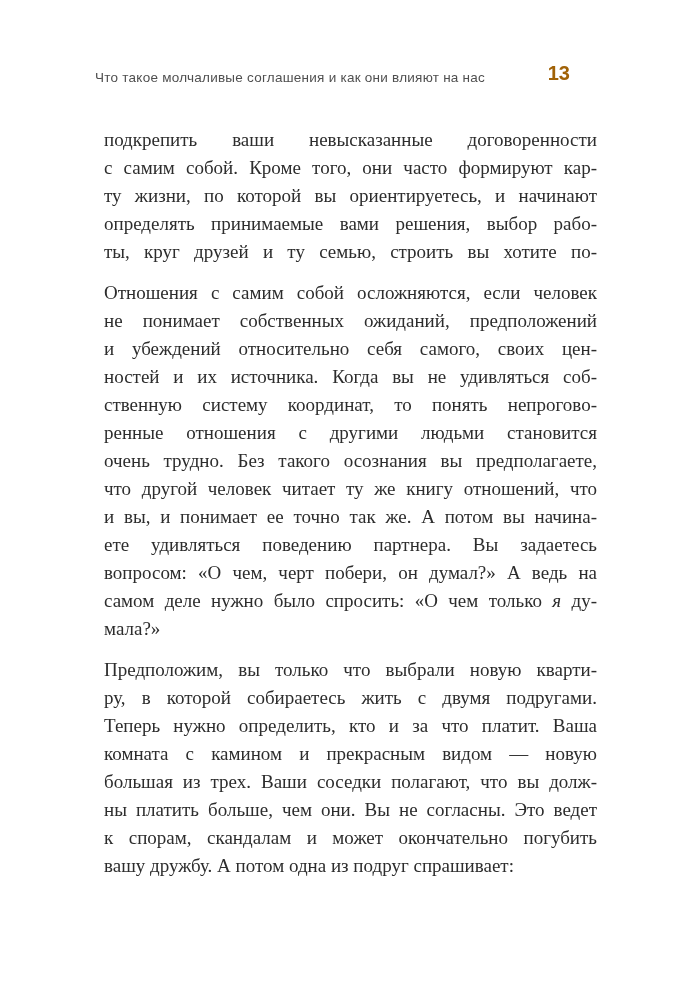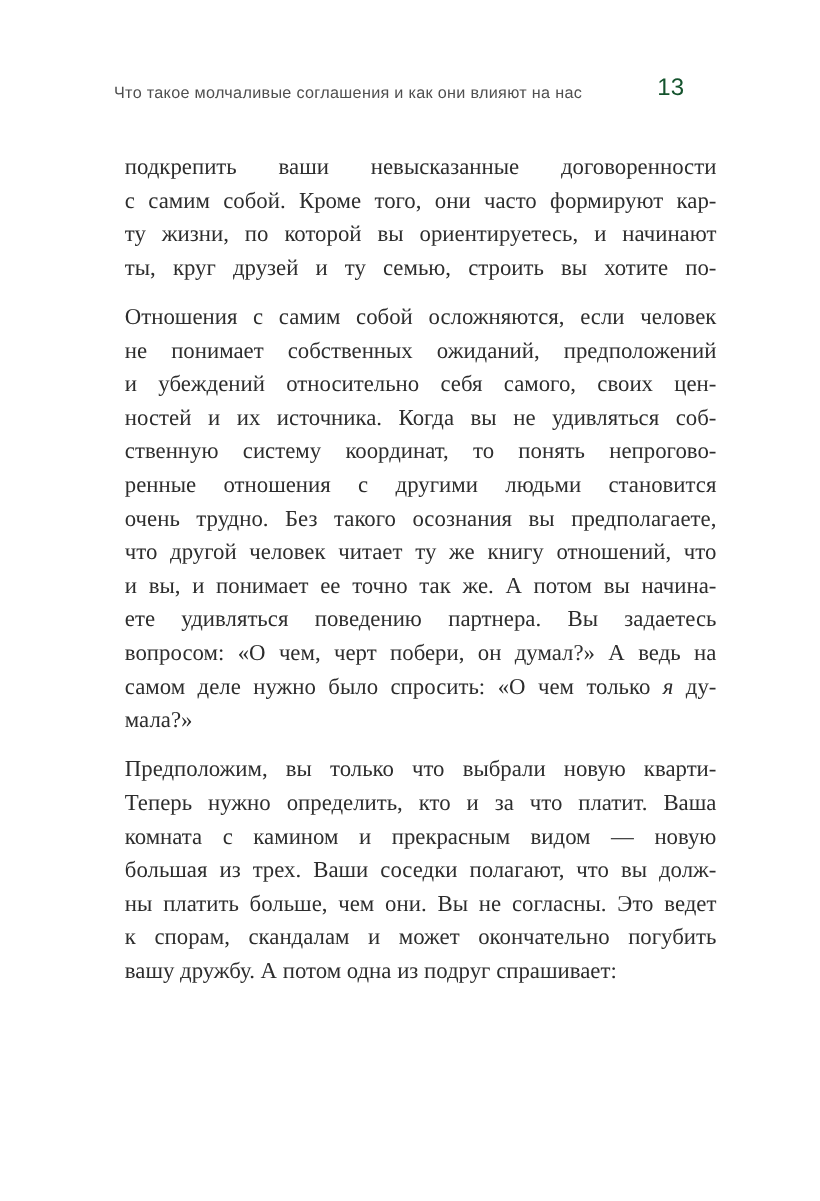--- a/index.html
+++ b/index.html
@@ -26,22 +26,22 @@
   }
   .running-title {
     font-family: "Liberation Sans", sans-serif;
     font-size: 13.5px;
     letter-spacing: 0.25px;
     color: #4f4f4f;
   }
   .page-number {
     font-family: "Liberation Sans", sans-serif;
     font-size: 20px;
-    font-weight: 400;
-    color: #14532d;
+    font-weight: 700;
+    color: #a16207;
   }
   .body-text {
     position: absolute;
     left: 92px;
     top: 126px;
     width: 505px;
     font-size: 19px;
     line-height: 28px;
     color: #2d2d2d;
   }
@@ -65,39 +65,41 @@
 <div class="page">
   <div class="header">
     <span class="running-title">Что такое молчаливые соглашения и как они влияют на нас</span>
     <span class="page-number">13</span>
   </div>
   <div class="body-text" id="body-text">
       <div class="paragraph">
         <div class="line"><span>подкрепить ваши невысказанные договоренности</span></div>
         <div class="line"><span>с самим собой. Кроме того, они часто формируют кар-</span></div>
         <div class="line"><span>ту жизни, по которой вы ориентируетесь, и начинают</span></div>
+        <div class="line"><span>определять принимаемые вами решения, выбор рабо-</span></div>
         <div class="line"><span>ты, круг друзей и ту семью, строить вы хотите по-</span></div>
       </div>
       <div class="paragraph">
         <div class="line"><span>Отношения с самим собой осложняются, если человек</span></div>
         <div class="line"><span>не понимает собственных ожиданий, предположений</span></div>
         <div class="line"><span>и убеждений относительно себя самого, своих цен-</span></div>
         <div class="line"><span>ностей и их источника. Когда вы не удивляться соб-</span></div>
         <div class="line"><span>ственную систему координат, то понять непрогово-</span></div>
         <div class="line"><span>ренные отношения с другими людьми становится</span></div>
         <div class="line"><span>очень трудно. Без такого осознания вы предполагаете,</span></div>
         <div class="line"><span>что другой человек читает ту же книгу отношений, что</span></div>
         <div class="line"><span>и вы, и понимает ее точно так же. А потом вы начина-</span></div>
         <div class="line"><span>ете удивляться поведению партнера. Вы задаетесь</span></div>
         <div class="line"><span>вопросом: «О чем, черт побери, он думал?» А ведь на</span></div>
         <div class="line"><span>самом деле нужно было спросить: «О чем только </span><i>я</i><span> ду-</span></div>
         <div class="line last"><span>мала?»</span></div>
       </div>
       <div class="paragraph">
         <div class="line"><span>Предположим, вы только что выбрали новую кварти-</span></div>
+        <div class="line"><span>ру, в которой собираетесь жить с двумя подругами.</span></div>
         <div class="line"><span>Теперь нужно определить, кто и за что платит. Ваша</span></div>
         <div class="line"><span>комната с камином и прекрасным видом — новую</span></div>
         <div class="line"><span>большая из трех. Ваши соседки полагают, что вы долж-</span></div>
         <div class="line"><span>ны платить больше, чем они. Вы не согласны. Это ведет</span></div>
         <div class="line"><span>к спорам, скандалам и может окончательно погубить</span></div>
         <div class="line last"><span>вашу дружбу. А потом одна из подруг спрашивает:</span></div>
       </div>
     </div>
 </div>
 

